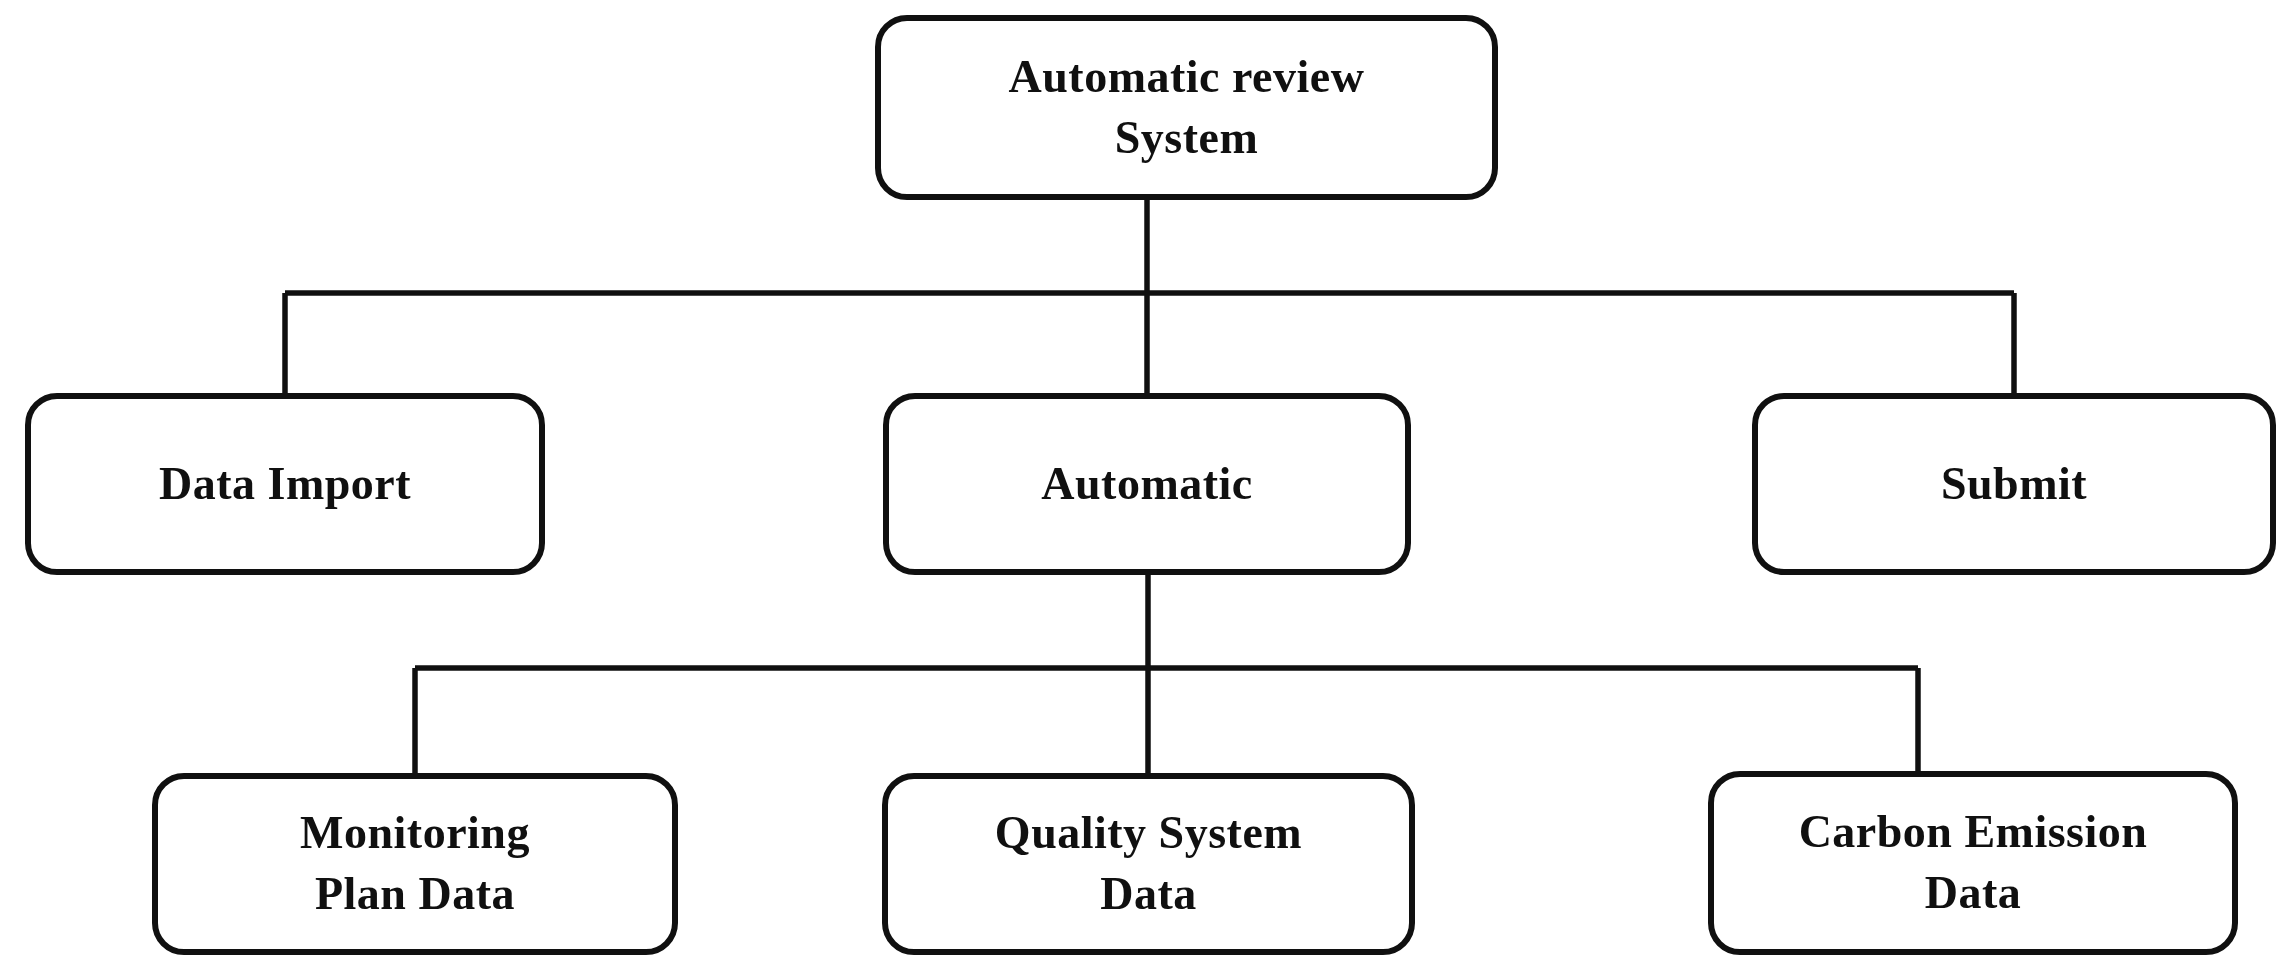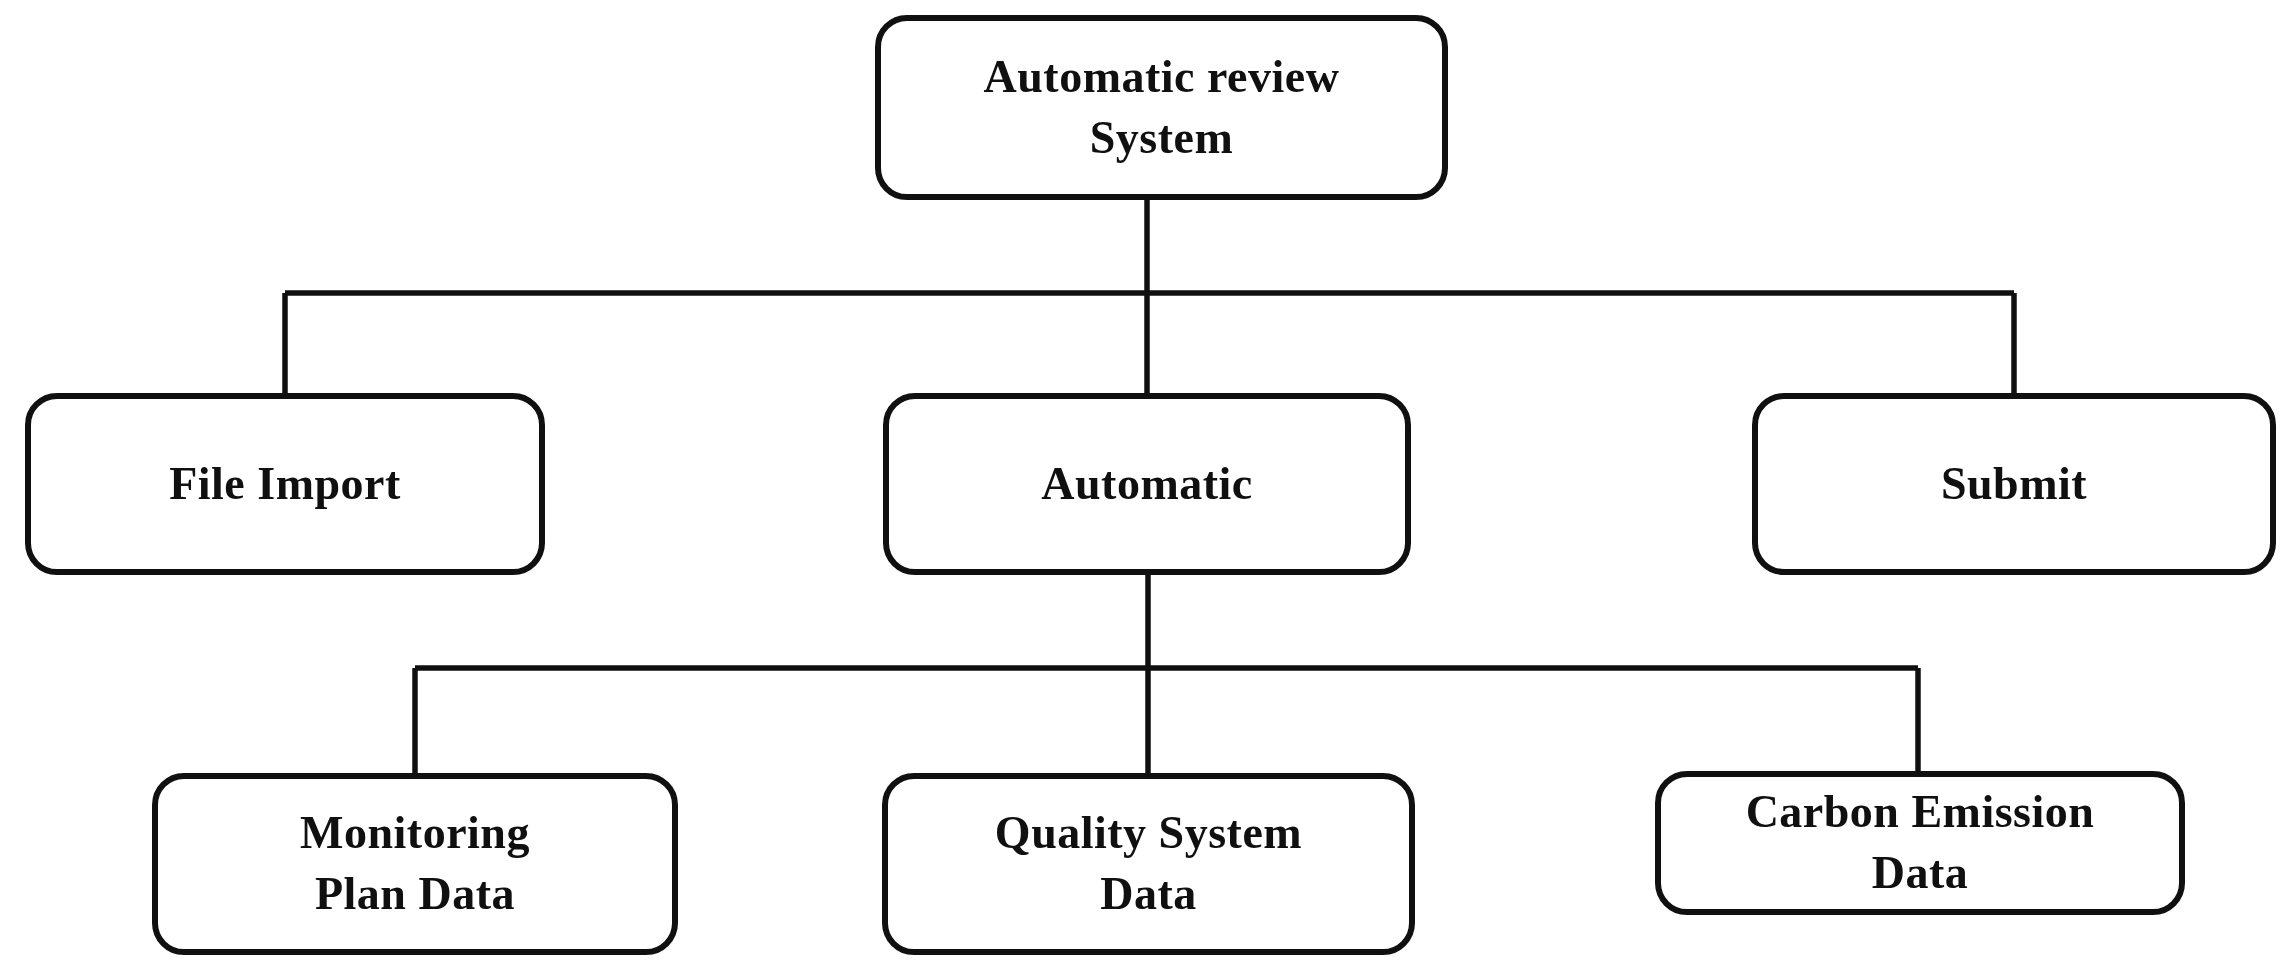--- a/index.html
+++ b/index.html
@@ -37,27 +37,27 @@
     align-items: center;
     justify-content: center;
     text-align: center;
     font-weight: bold;
     font-size: 46px;
     line-height: 1.32;
     color: #101010;
     white-space: pre-line;
     letter-spacing: 0.5px;
   }
-  #node-root        { left: 875px;  top: 15px;  width: 573px; height: 185px; }
+  #node-root        { left: 875px;  top: 15px;  width: 623px; height: 185px; }
   #node-file-import { left: 25px;   top: 393px; width: 520px; height: 182px; }
   #node-assessment  { left: 883px;  top: 393px; width: 528px; height: 182px; }
   #node-submit      { left: 1752px; top: 393px; width: 524px; height: 182px; }
   #node-monitoring  { left: 152px;  top: 773px; width: 526px; height: 182px; }
   #node-quality     { left: 882px;  top: 773px; width: 533px; height: 182px; }
-  #node-carbon      { left: 1655px; top: 771px; width: 530px; height: 144px; }
+  #node-carbon      { left: 1708px; top: 771px; width: 530px; height: 184px; }
 </style>
 </head>
 <body>
 
 <div id="canvas">
 
   <svg id="connectors" viewBox="0 0 2293 971" xmlns="http://www.w3.org/2000/svg">
 
     <path d="M1147,198 L1147,397"></path>
     <path d="M285,293 L2014,293"></path>
@@ -66,21 +66,21 @@
 
     <path d="M1148,573 L1148,777"></path>
     <path d="M415,668 L1918,668"></path>
     <path d="M415,668 L415,777"></path>
     <path d="M1918,668 L1918,775"></path>
   </svg>
 
   <div class="node" id="node-root">Automatic review
 System</div>
 
-  <div class="node" id="node-file-import">File Import</div>
+  <div class="node" id="node-file-import">Data Import</div>
 
   <div class="node" id="node-assessment">Automatic</div>
 
   <div class="node" id="node-submit">Submit</div>
 
   <div class="node" id="node-monitoring">Monitoring
 Plan Data</div>
 
   <div class="node" id="node-quality">Quality System
 Data</div>

